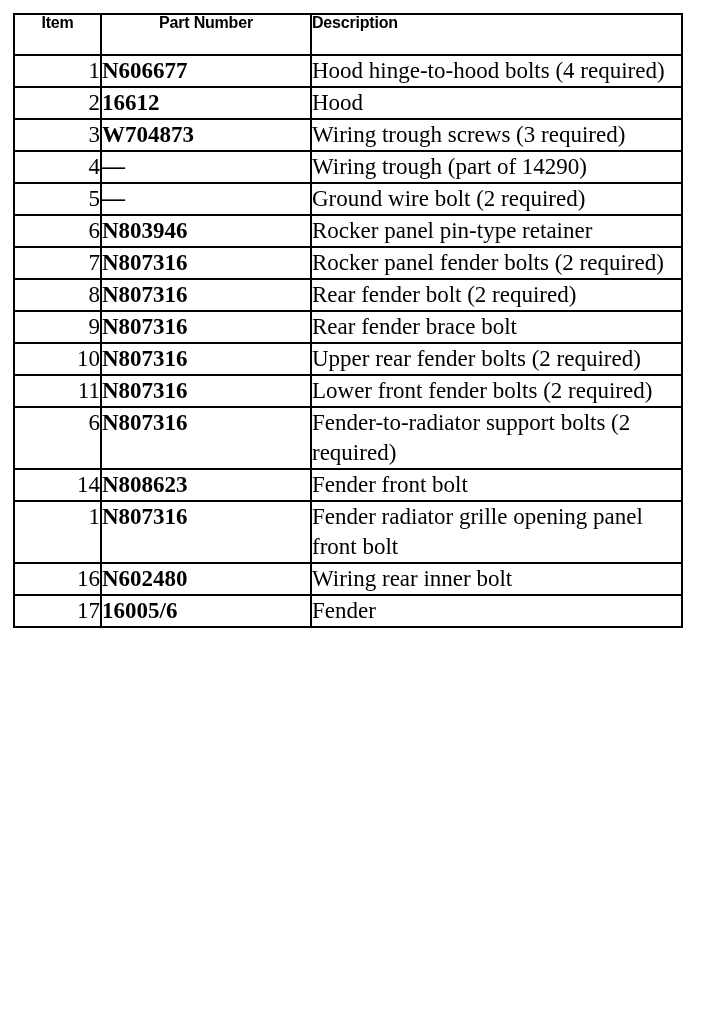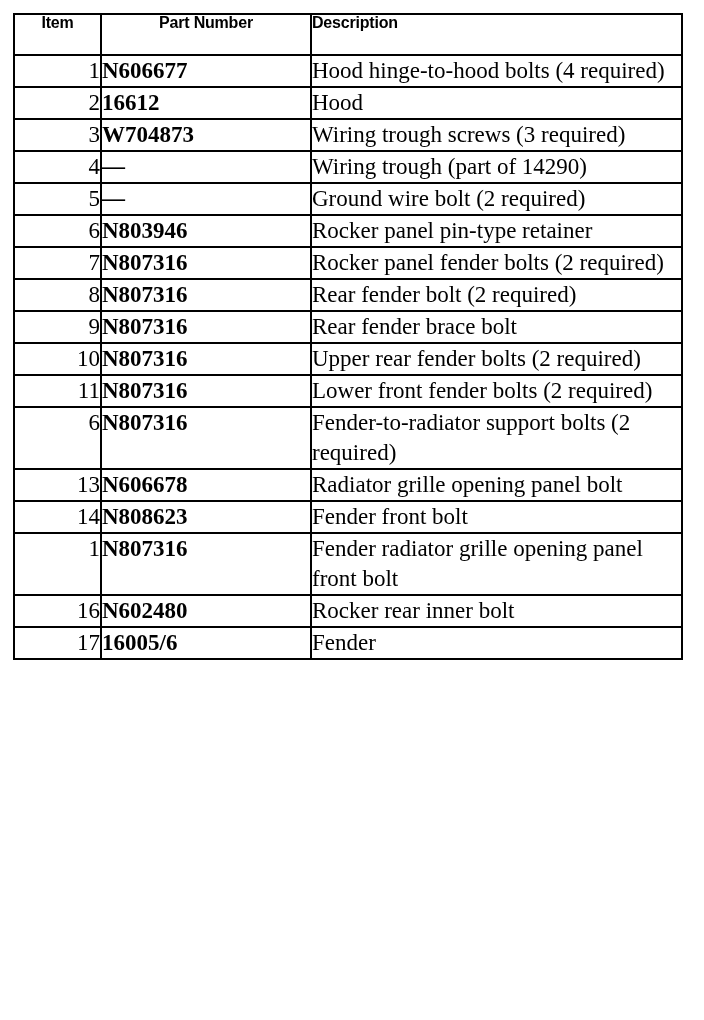--- a/index.html
+++ b/index.html
@@ -168,38 +168,33 @@
           <td class="d-item">11</td>
           <td class="d-part">N807316</td>
           <td class="d-desc">Lower front fender bolts (2 required)</td>
         </tr>
         <tr>
           <td class="d-item">6</td>
           <td class="d-part">N807316</td>
           <td class="d-desc">Fender-to-radiator support bolts (2 required)</td>
         </tr>
         <tr>
-          <td class="d-item">13</td>
-          <td class="d-part">N606678</td>
-          <td class="d-desc">Radiator grille opening panel bolt</td>
-        </tr>
-        <tr>
           <td class="d-item">14</td>
           <td class="d-part">N808623</td>
           <td class="d-desc">Fender front bolt</td>
         </tr>
         <tr>
           <td class="d-item">1</td>
           <td class="d-part">N807316</td>
           <td class="d-desc">Fender radiator grille opening panel front bolt</td>
         </tr>
         <tr>
           <td class="d-item">16</td>
           <td class="d-part">N602480</td>
-          <td class="d-desc">Rocker rear inner bolt</td>
+          <td class="d-desc">Wiring rear inner bolt</td>
         </tr>
         <tr>
           <td class="d-item">17</td>
           <td class="d-part">16005/6</td>
           <td class="d-desc">Fender</td>
         </tr>
       </tbody>
   </table>
 
 </div>

